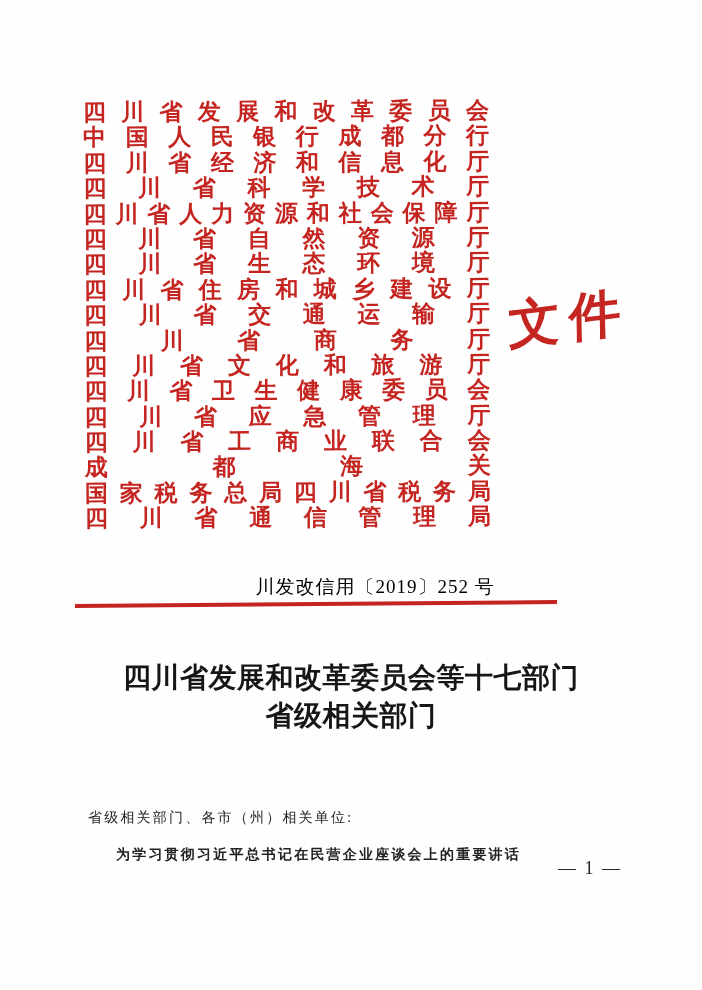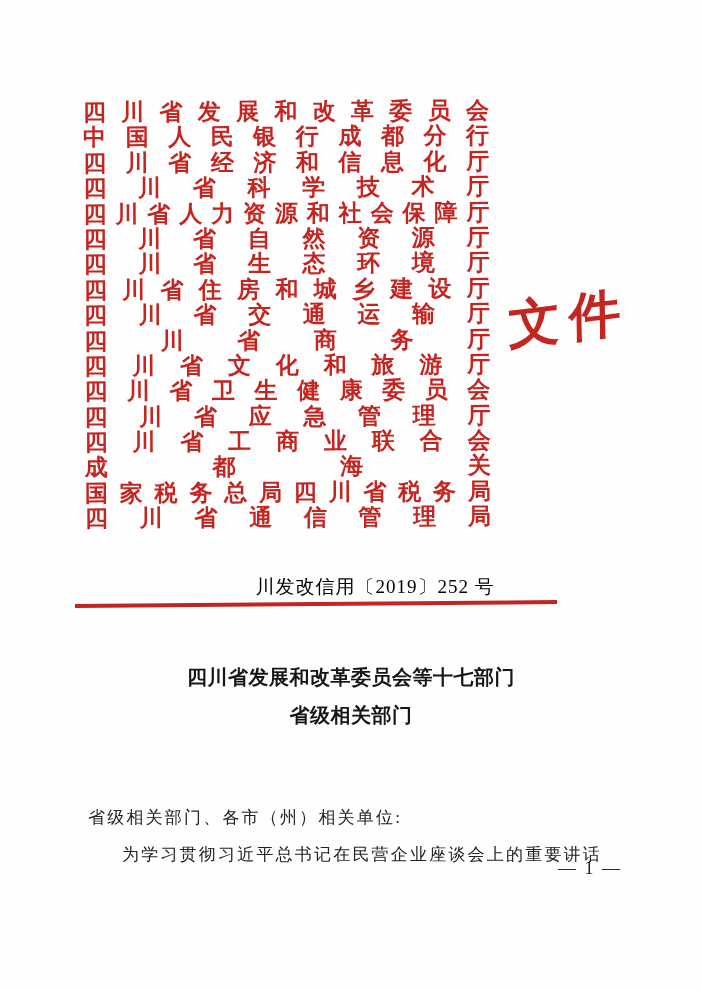--- a/index.html
+++ b/index.html
@@ -74,38 +74,38 @@
   
   .title-block {
     position: absolute;
     top: 659px;
     left: 0;
     width: 100%;
     text-align: center;
     color: #161616;
   }
   .title-line {
-    font-size: 20px;
+    font-size: 28px;
     font-weight: bold;
     line-height: 37.5px;
     letter-spacing: 0.5px;
   }
   
   .body-block {
     position: absolute;
     left: 88px;
     top: 799px;
     width: 528px;
     color: #222;
-    font-size: 17px;
+    font-size: 14px;
     line-height: 37px;
     letter-spacing: 2.2px;
   }
   .body-block p { margin: 0; }
-  .body-block p.indent { text-indent: 2em; }
+  .body-block p.indent { text-indent: 2em; font-weight: bold; }
   
   .page-number {
     position: absolute;
     top: 858px;
     right: 80px;
     font-size: 18px;
     letter-spacing: 2px;
     color: #222;
   }
 </style>

